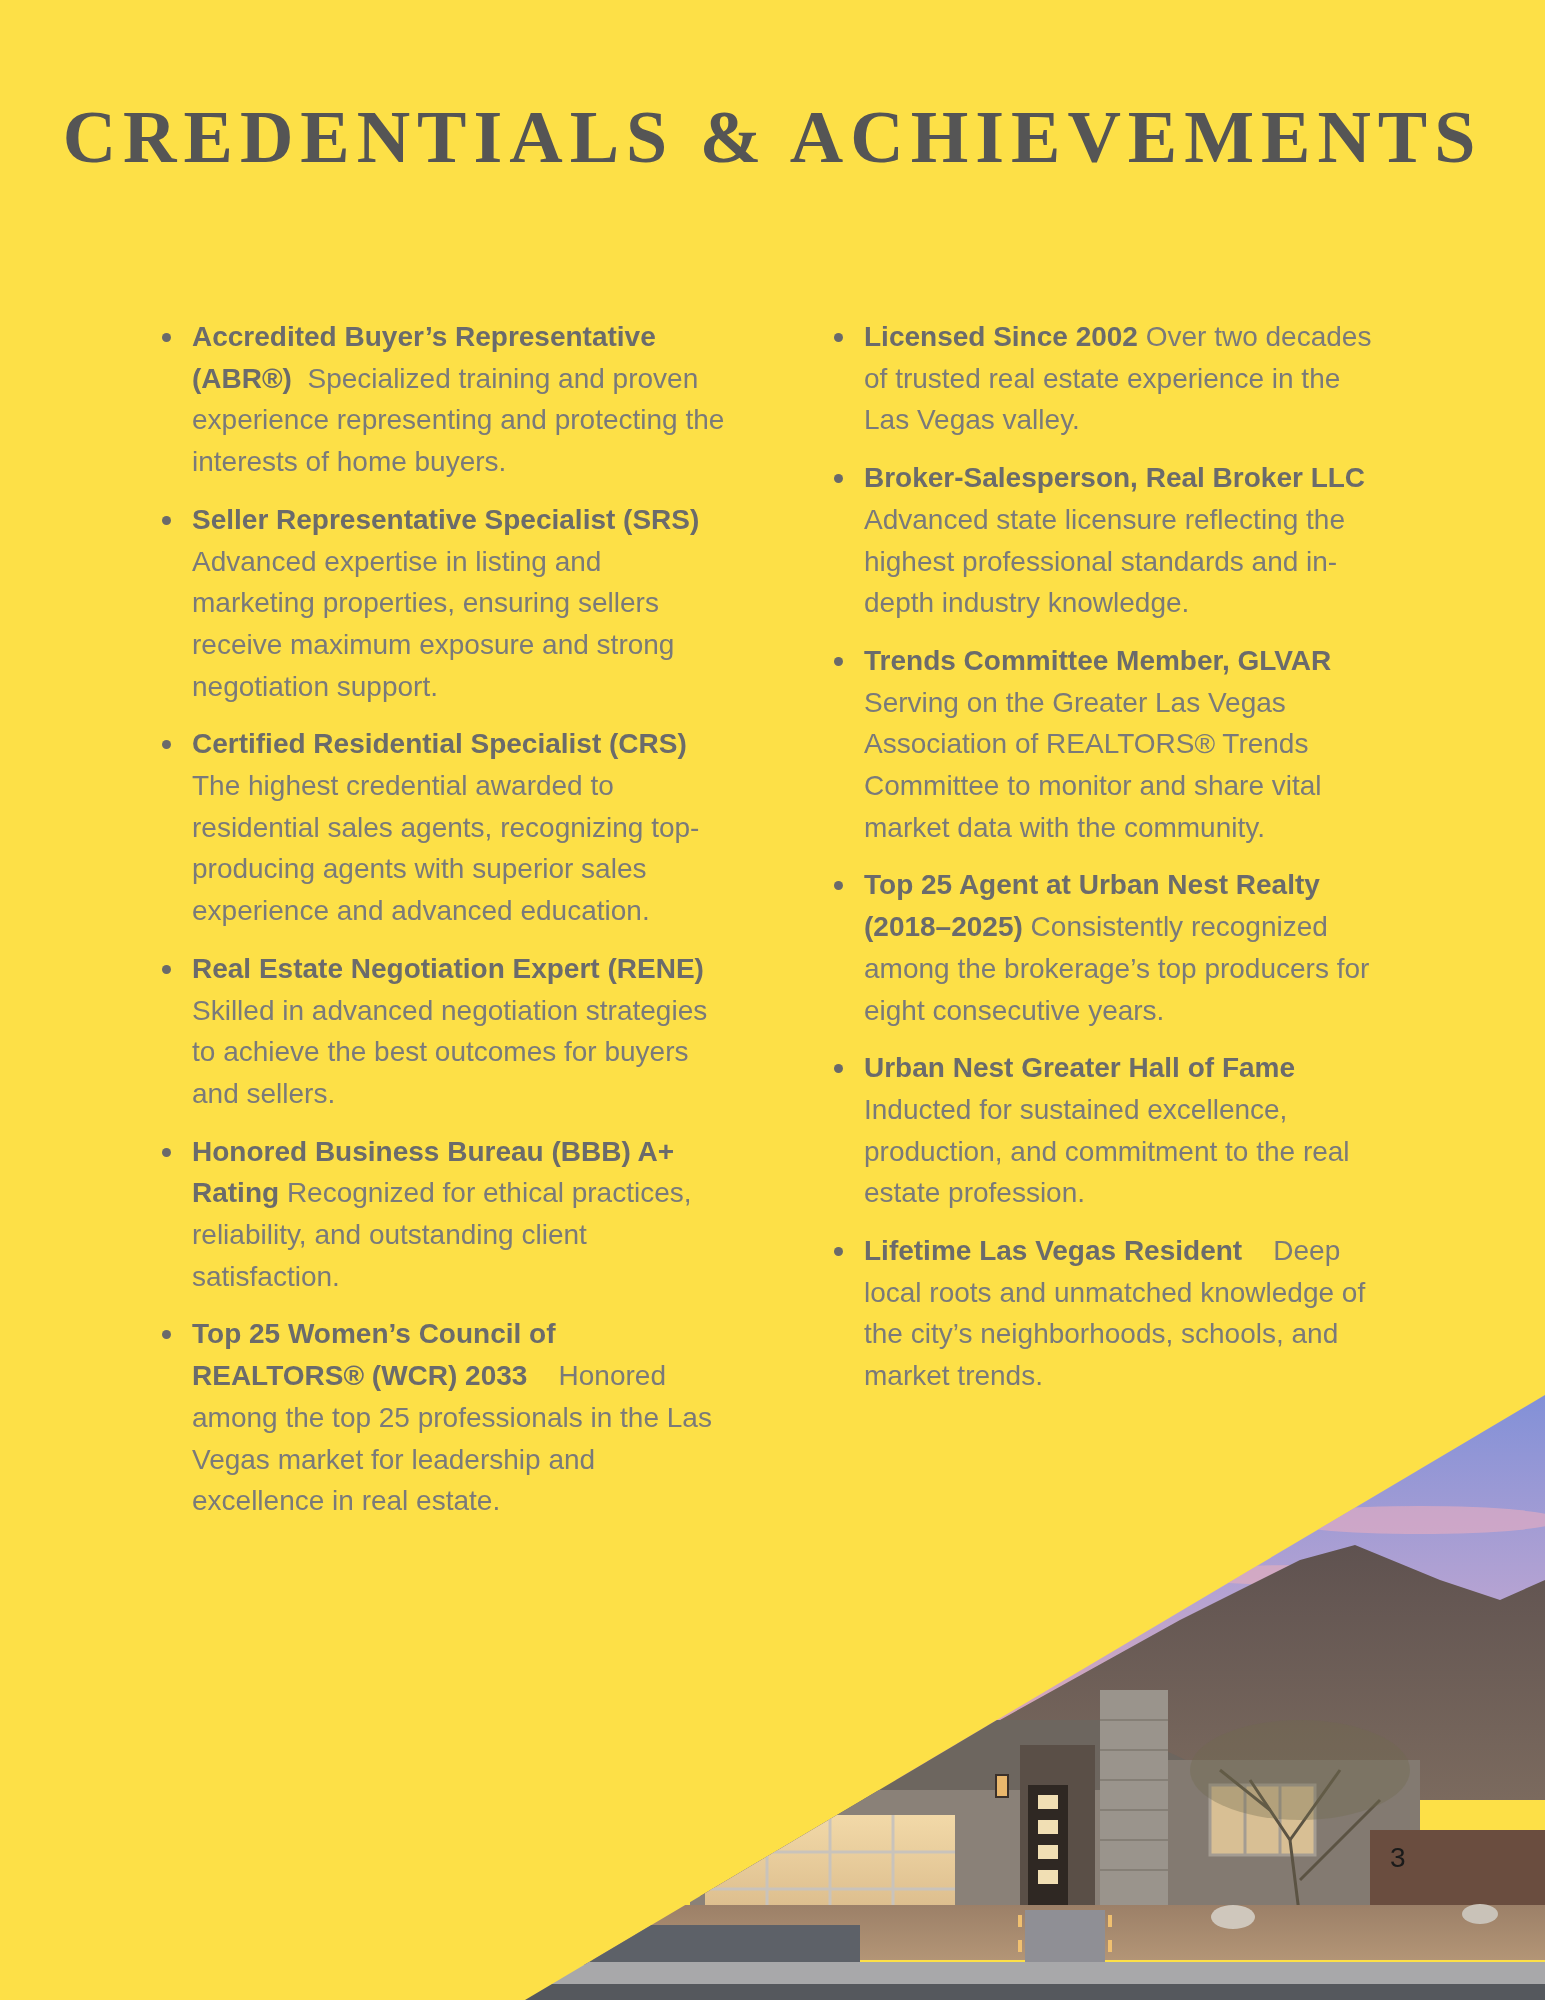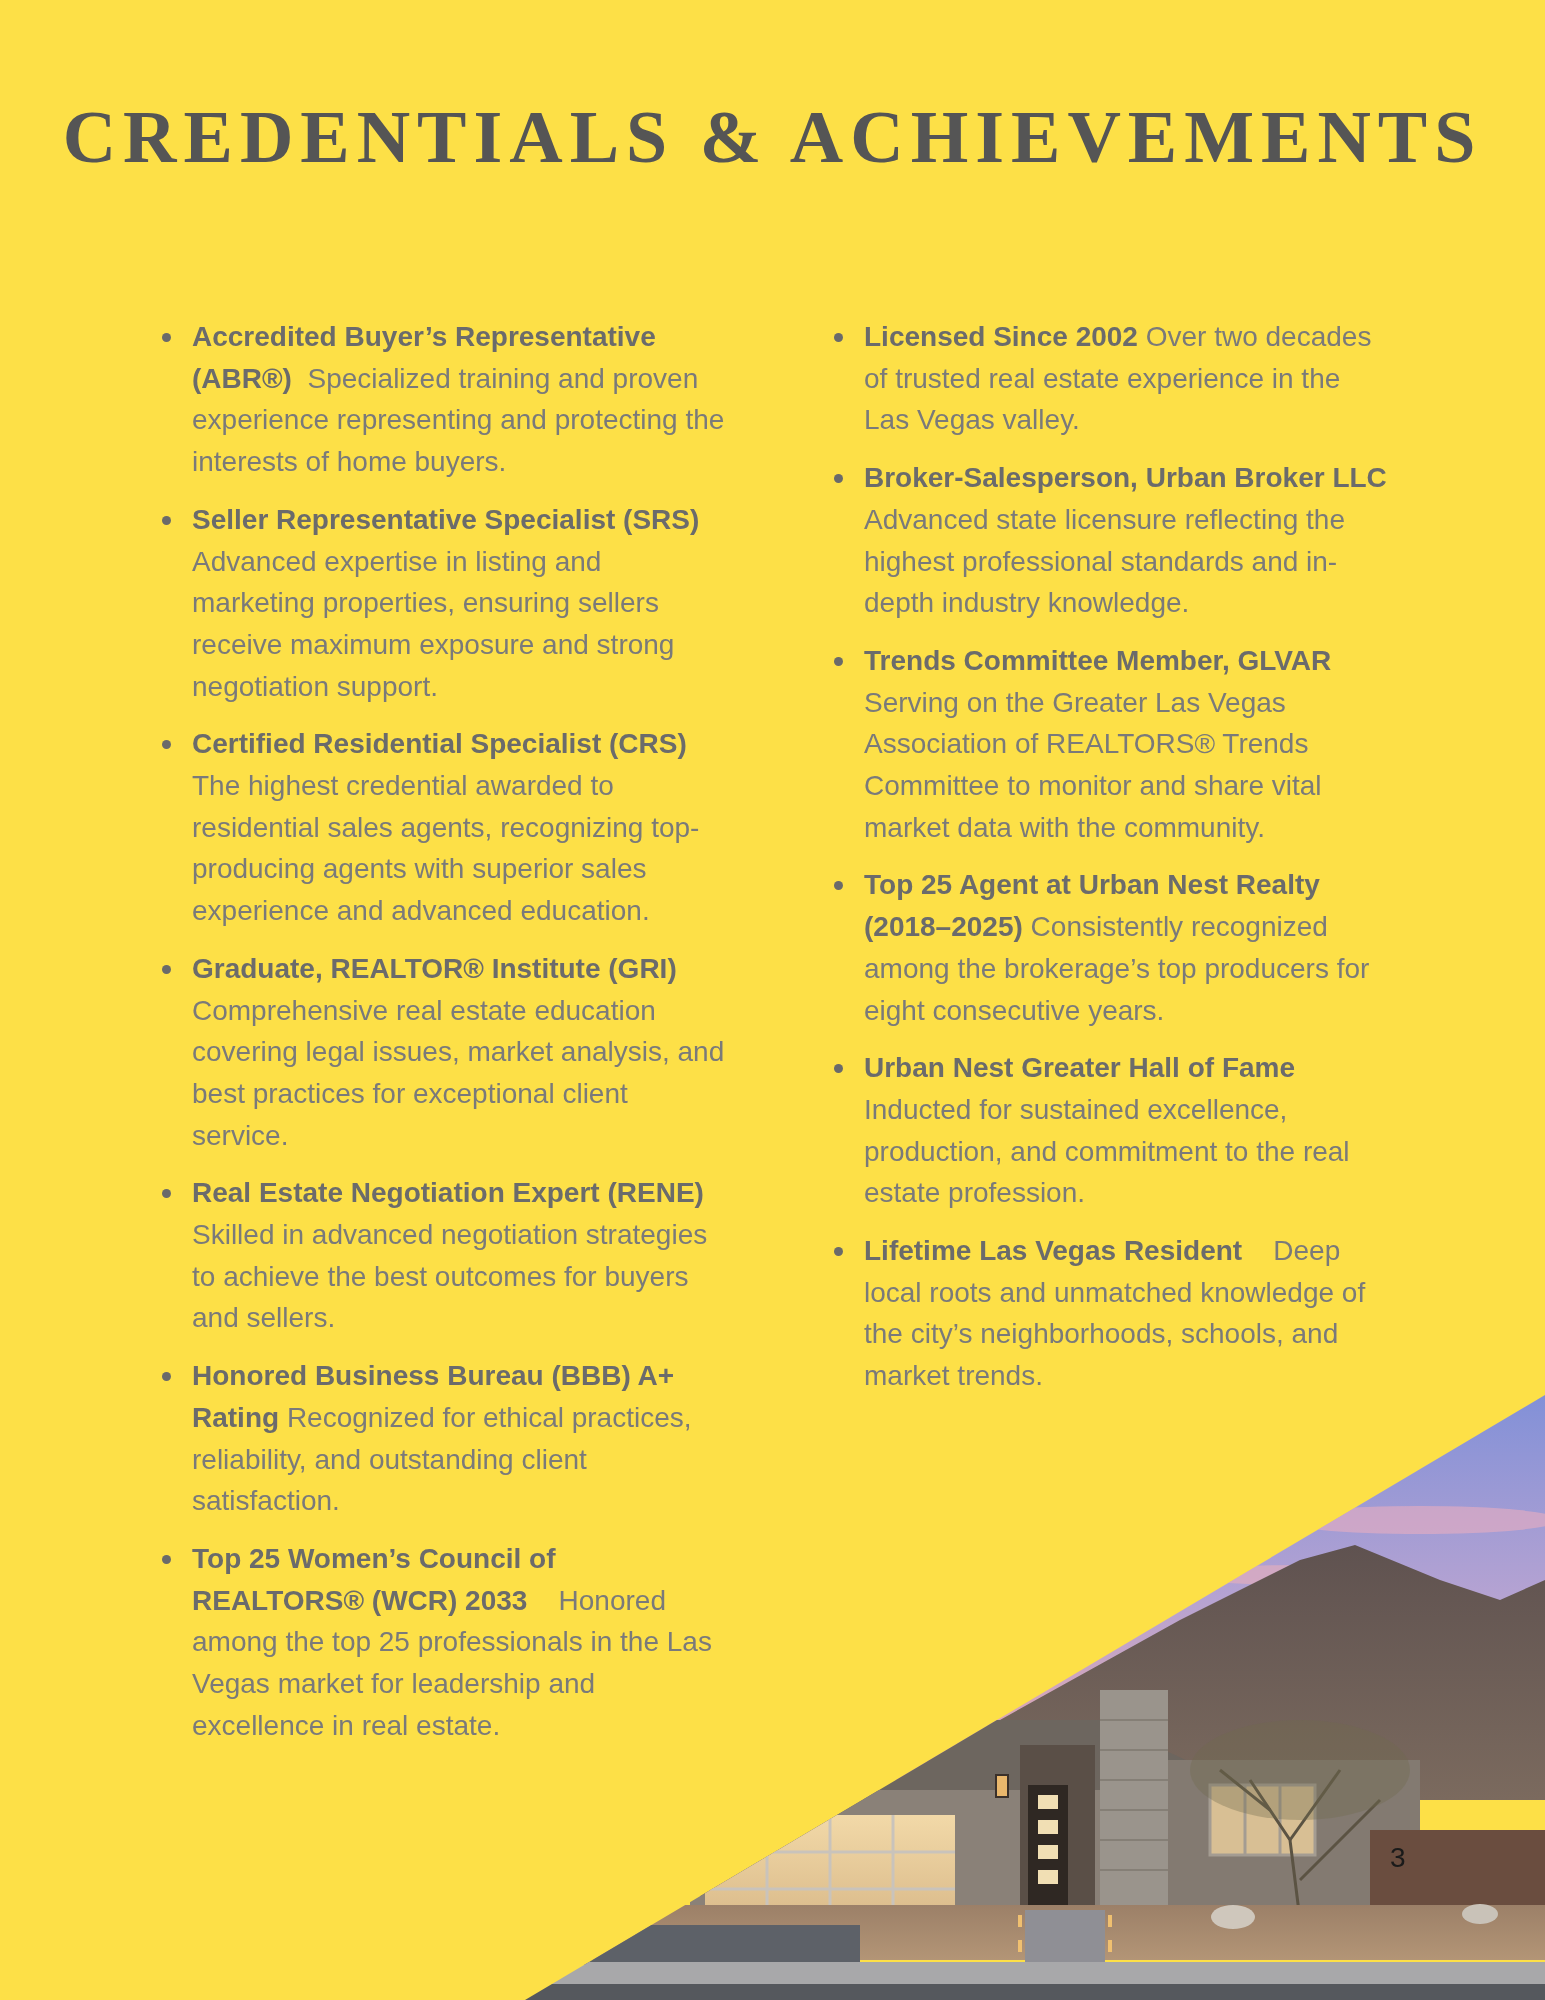--- a/index.html
+++ b/index.html
@@ -52,31 +52,30 @@
 
 <div class="page">
 
   <h1 class="title">CREDENTIALS &amp; ACHIEVEMENTS</h1>
 
   <div class="col col-left">
     <ul>
       <li><span class="bullet"></span><span class="head">Accredited Buyer’s Representative (ABR®)</span>&nbsp;&nbsp;<span class="desc">Specialized training and proven experience representing and protecting the interests of home buyers.</span></li>
       <li><span class="bullet"></span><span class="head">Seller Representative Specialist (SRS)</span> <span class="desc">Advanced expertise in listing and marketing properties, ensuring sellers receive maximum exposure and strong negotiation support.</span></li>
       <li><span class="bullet"></span><span class="head">Certified Residential Specialist (CRS)</span> <span class="desc">The highest credential awarded to residential sales agents, recognizing top-producing agents with superior sales experience and advanced education.</span></li>
-      <li><span class="bullet"></span><span class="head">Graduate, REALTOR® Institute (GRI)</span> <span class="desc">Comprehensive real estate education covering legal issues, market analysis, and best practices for exceptional client service.</span></li>
       <li><span class="bullet"></span><span class="head">Real Estate Negotiation Expert (RENE)</span> <span class="desc">Skilled in advanced negotiation strategies to achieve the best outcomes for buyers and sellers.</span></li>
       <li><span class="bullet"></span><span class="head">Honored Business Bureau (BBB) A+ Rating</span> <span class="desc">Recognized for ethical practices, reliability, and outstanding client satisfaction.</span></li>
       <li><span class="bullet"></span><span class="head">Top 25 Women’s Council of REALTORS® (WCR) 2033</span>&nbsp;&nbsp;&nbsp;&nbsp;<span class="desc">Honored among the top 25 professionals in the Las Vegas market for leadership and excellence in real estate.</span></li>
     </ul>
   </div>
 
   <div class="col col-right">
     <ul>
       <li><span class="bullet"></span><span class="head">Licensed Since 2002</span> <span class="desc">Over two decades of trusted real estate experience in the Las Vegas valley.</span></li>
-      <li><span class="bullet"></span><span class="head">Broker-Salesperson, Urban Broker LLC</span> <span class="desc">Advanced state licensure reflecting the highest professional standards and in-depth industry knowledge.</span></li>
+      <li><span class="bullet"></span><span class="head">Broker-Salesperson, Real Broker LLC</span> <span class="desc">Advanced state licensure reflecting the highest professional standards and in-depth industry knowledge.</span></li>
       <li><span class="bullet"></span><span class="head">Trends Committee Member, GLVAR</span> <span class="desc">Serving on the Greater Las Vegas Association of REALTORS® Trends Committee to monitor and share vital market data with the community.</span></li>
       <li><span class="bullet"></span><span class="head">Top 25 Agent at Urban Nest Realty (2018–2025)</span> <span class="desc">Consistently recognized among the brokerage’s top producers for eight consecutive years.</span></li>
       <li><span class="bullet"></span><span class="head">Urban Nest Greater Hall of Fame</span> <span class="desc">Inducted for sustained excellence, production, and commitment to the real estate profession.</span></li>
       <li><span class="bullet"></span><span class="head">Lifetime Las Vegas Resident</span>&nbsp;&nbsp;&nbsp;&nbsp;<span class="desc">Deep local roots and unmatched knowledge of the city’s neighborhoods, schools, and market trends.</span></li>
     </ul>
   </div>
 
   <svg class="photo" viewBox="0 0 1545 2000" xmlns="http://www.w3.org/2000/svg">
     <defs>
       <clipPath id="triClip">

